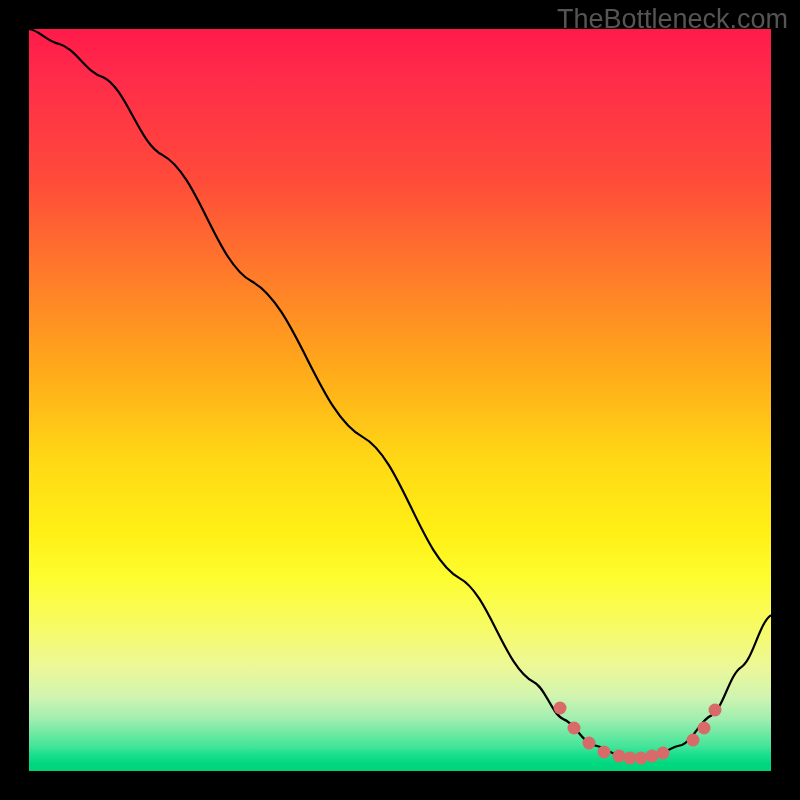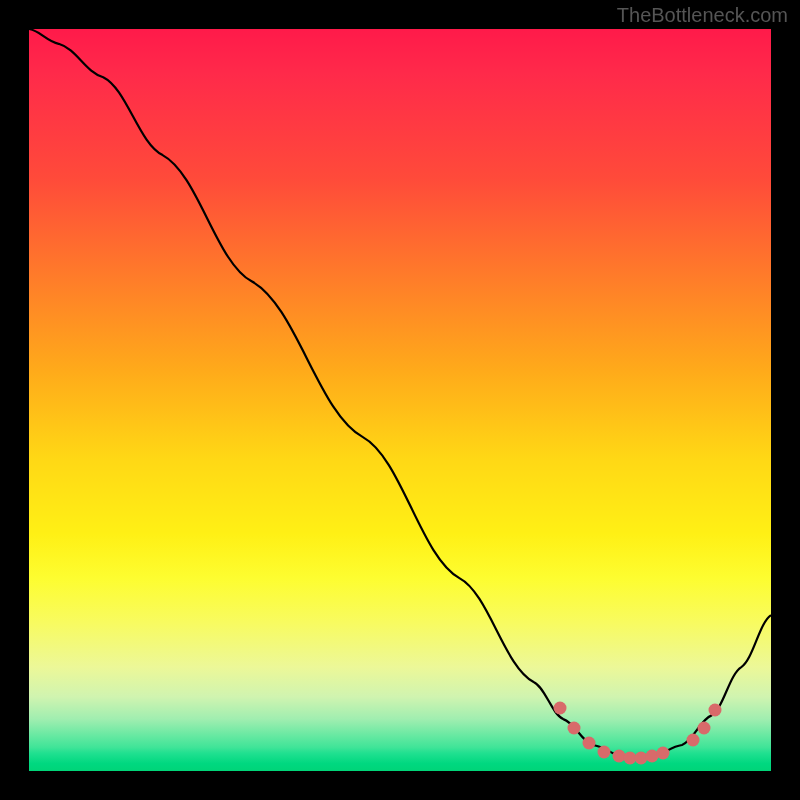--- a/index.html
+++ b/index.html
@@ -8,21 +8,21 @@
     height: 800px;
     background: #000;
     position: relative;
     font-family: Arial, sans-serif;
   }
   .watermark {
     position: absolute;
     top: 4px;
     right: 12px;
     color: #555;
-    font-size: 20px;
+    font-size: 27px;
     font-weight: 500;
     z-index: 10;
   }
   .plot-area {
     position: absolute;
     left: 29px;
     top: 29px;
     width: 742px;
     height: 742px;
     background: linear-gradient(to bottom,

